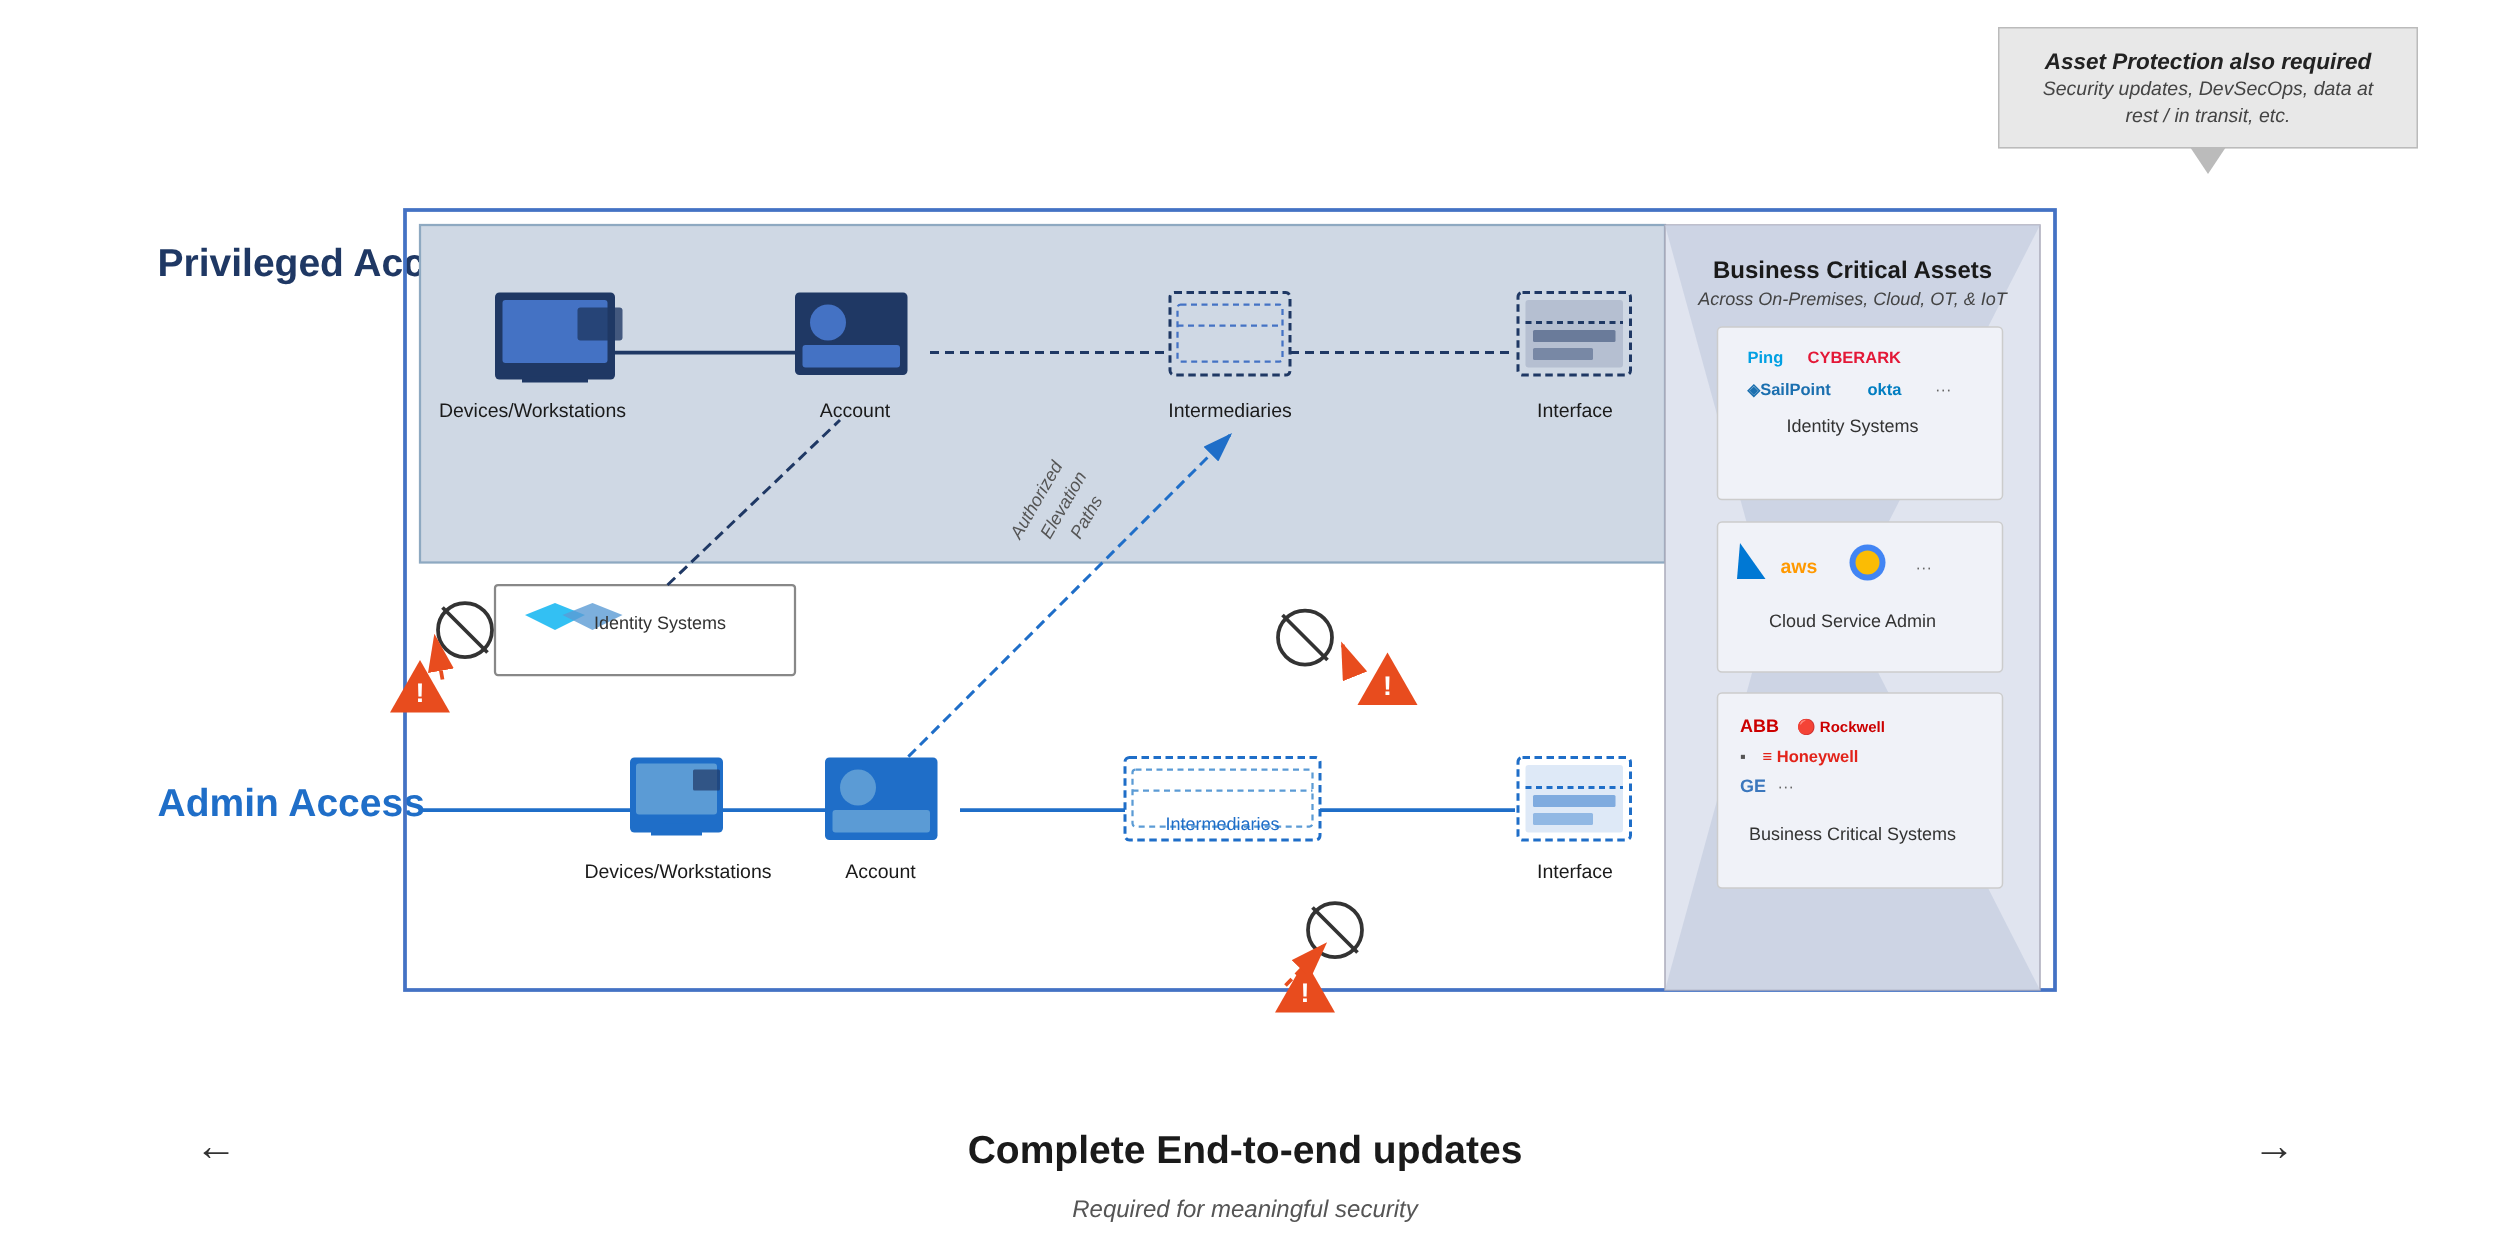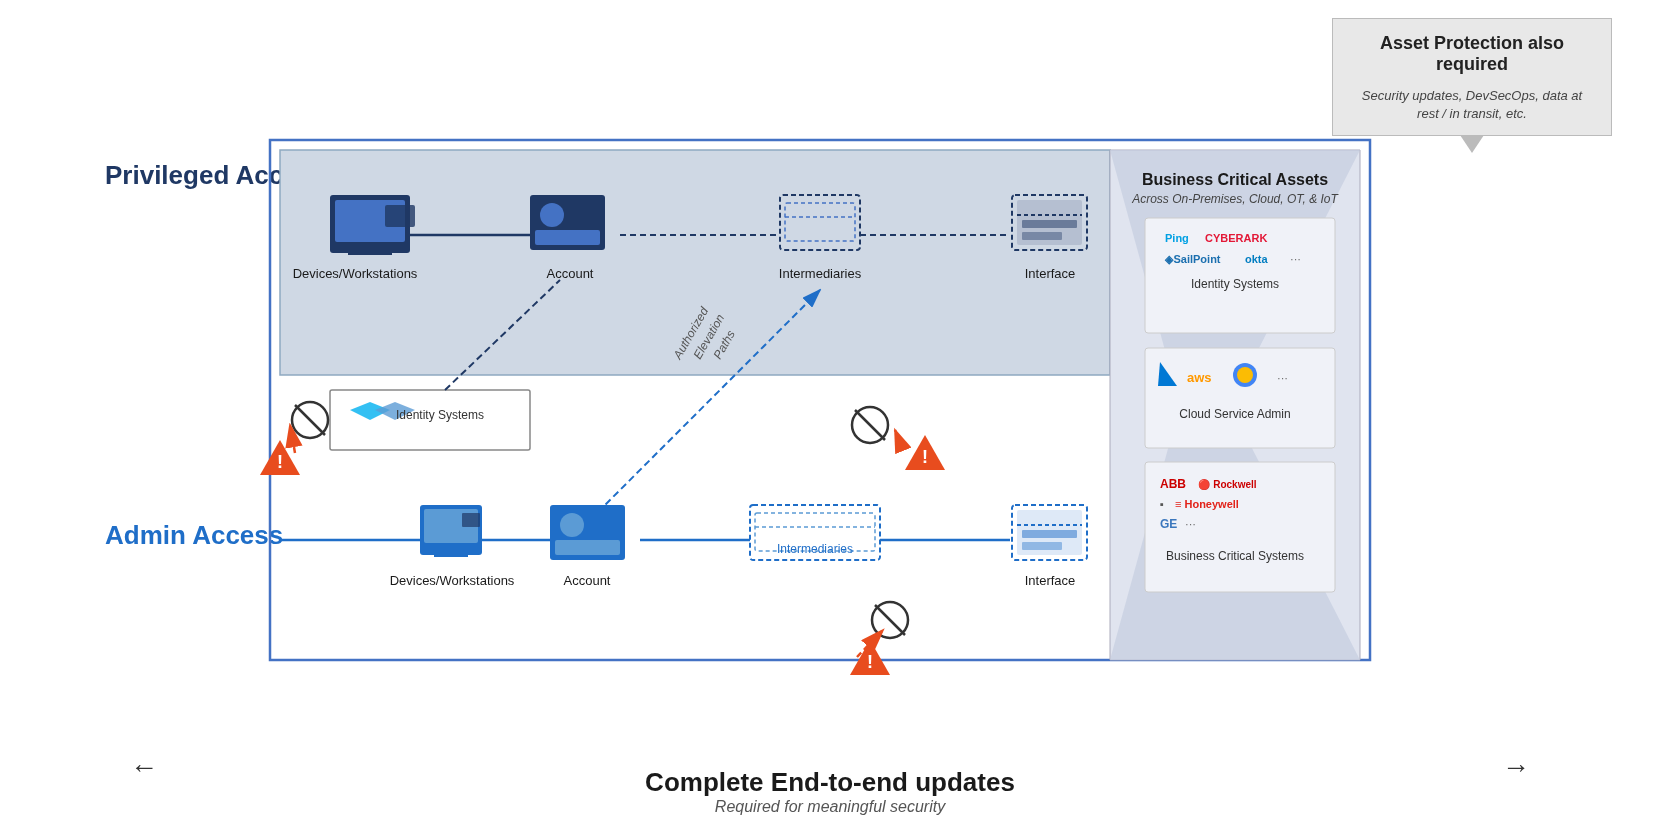--- a/index.html
+++ b/index.html
@@ -28,28 +28,29 @@
       position: absolute;
       bottom: -18px;
       left: 50%;
       transform: translateX(-50%);
       border-left: 12px solid transparent;
       border-right: 12px solid transparent;
       border-top: 18px solid #bbb;
     }
     .asset-callout-title {
       font-weight: 700;
-      font-size: 18px;
+      font-size: 15px;
       color: #222;
+      font-style: italic;
     }
     .asset-callout-body {
       font-style: italic;
       font-size: 13px;
       color: #444;
-      margin-top: 12px;
+      margin-top: 0;
       line-height: 1.4;
     }
 
     
     .main-container {
       position: absolute;
       top: 130px;
       left: 50px;
       width: 1560px;
       height: 560px;
@@ -95,21 +96,21 @@
     }
     .bottom-title {
       font-size: 26px;
       font-weight: 700;
       color: #1a1a1a;
     }
     .bottom-subtitle {
       font-size: 16px;
       font-style: italic;
       color: #555;
-      margin-top: 0;
+      margin-top: 16px;
     }
     .arrow-left, .arrow-right {
       font-size: 28px;
       color: #333;
       position: absolute;
       bottom: 36px;
     }
     .arrow-left { left: 80px; }
     .arrow-right { right: 80px; }
   </style>

